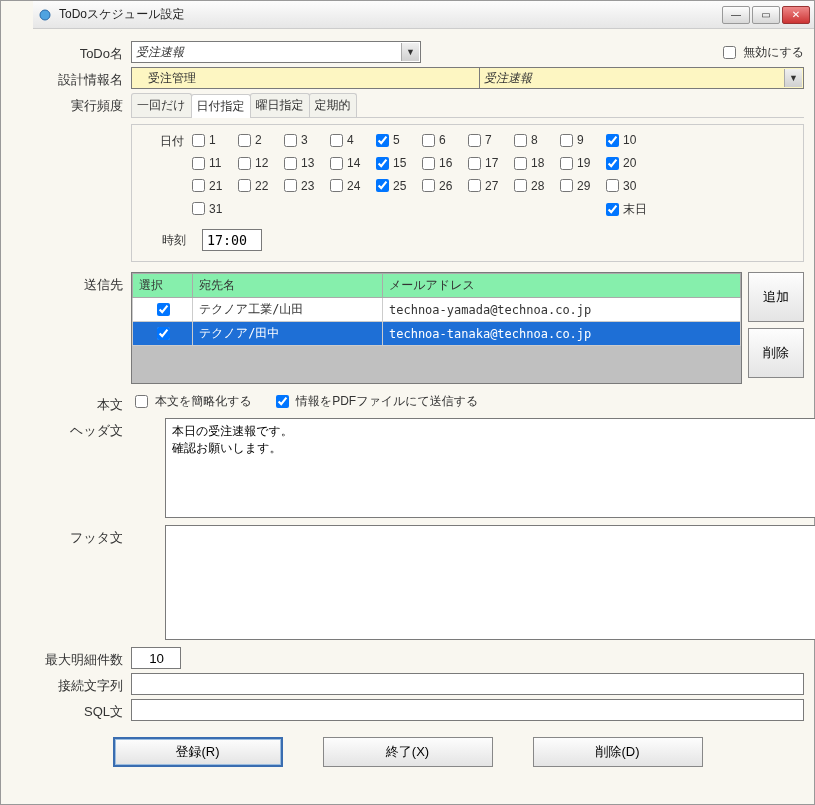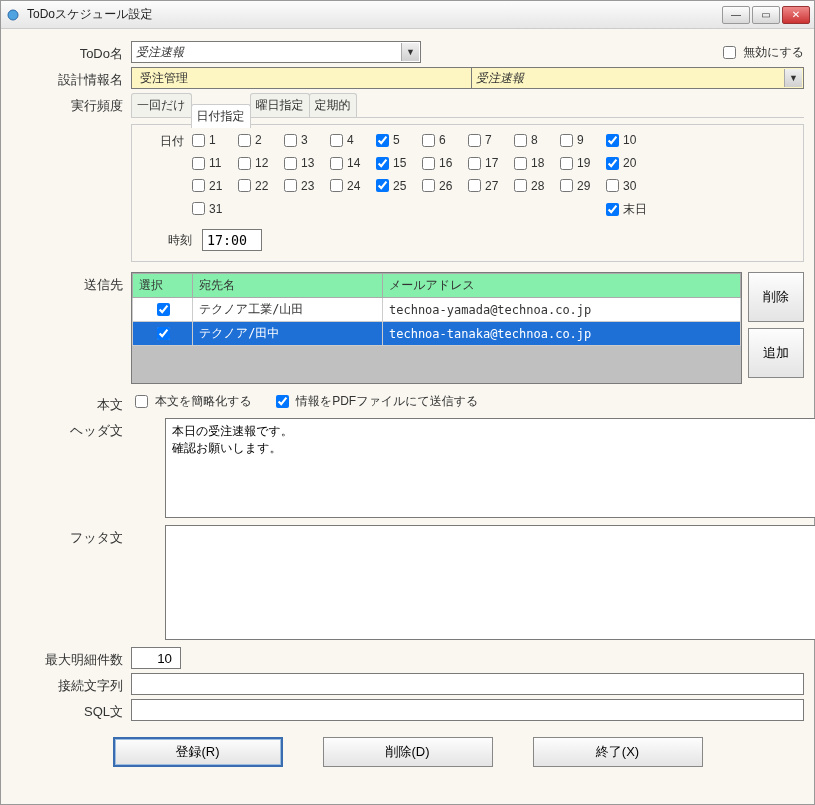--- a/index.html
+++ b/index.html
@@ -18,20 +18,21 @@
     display: flex;
     flex-direction: column;
   }
   .titlebar {
     height: 28px;
     background: linear-gradient(to bottom, #fcfcfc, #e6e6e6);
     border-bottom: 1px solid #ccc;
     display: flex;
     align-items: center;
     padding: 0 4px;
+    margin-left: 32px;
   }
   .titlebar .app-icon {
     width: 16px; height: 16px;
     margin-right: 6px;
     display: inline-flex;
     align-items: center;
     justify-content: center;
     color: #4a90d9;
   }
   .titlebar .title-text {
@@ -87,21 +88,21 @@
     width: 18px;
     background: linear-gradient(to bottom,#f0f0f0,#d0d0d0);
     border-left: 1px solid #aaa;
     display: flex; align-items: center; justify-content: center;
     font-size: 9px;
   }
   .textbox {
     height: 22px;
     border: 1px solid #7a7a7a;
     background: white;
-    padding: 2px 8px;
+    padding: 2px 16px;
   }
   .textbox.yellow { background: #fdf6c2; }
   .textbox.right { text-align: right; }
   .two-col { display: flex; gap: 0; }
   .two-col > * { flex: 1; }
   .tabs {
     display: flex;
     gap: 0;
     border-bottom: 1px solid #ccc;
     margin-bottom: 6px;
@@ -111,39 +112,39 @@
     border: 1px solid #ccc;
     border-bottom: none;
     background: #f2f2ec;
     font-size: 12px;
     margin-right: -1px;
     border-radius: 3px 3px 0 0;
   }
   .tab.active {
     background: #fff;
     position: relative;
-    top: 11px;
+    top: 1px;
   }
   .freq-panel {
     border: 1px solid #ccc;
     background: #f9f7f0;
     padding: 8px 10px 10px 10px;
   }
   .date-grid {
     display: grid;
     grid-template-columns: 50px repeat(10, 46px);
     row-gap: 6px;
     align-items: center;
     font-size: 12px;
   }
   .date-grid .sub-label { text-align: right; padding-right: 8px; }
   .ck { display: inline-flex; align-items: center; gap: 4px; }
   .ck input { margin: 0; }
   .time-row { margin-top: 10px; display: flex; align-items: center; gap: 10px; padding-left: 20px;}
-  .time-row .sub-label { width: 30px; text-align: right; }
+  .time-row .sub-label { width: 30px; text-align: left; }
   .time-input {
     width: 60px; height: 22px;
     border: 1px solid #7a7a7a;
     background: white;
     padding: 2px 4px;
     font-family: monospace;
   }
   .dest-area {
     display: flex;
     gap: 6px;
@@ -441,22 +442,22 @@
                 </tr>
                 <tr class="selected">
                   <td class="cksel"><input type="checkbox" checked="" style=""></td>
                   <td>テクノア/田中</td>
                   <td>technoa-tanaka@technoa.co.jp</td>
                 </tr>
               </tbody>
           </table>
         </div>
         <div class="dest-btns">
+          <button>追加</button>
           <button>削除</button>
-          <button>追加</button>
         </div>
       </div>
     </div>
 
     <div class="row" style="margin-top:4px;">
       <div class="label">本文</div>
       <div class="field body-row">
         <label class="chk-inline">
           <input type="checkbox" id="ck-simplify" style="">
           <span>本文を簡略化する</span>
@@ -499,18 +500,18 @@
 
     <div class="row">
       <div class="label">SQL文</div>
       <div class="field">
         <input class="textbox" style="width: 100%;" value="">
       </div>
     </div>
 
     <div class="footer">
       <button class="primary">登録(R)</button>
+      <button>終了(X)</button>
       <button>削除(D)</button>
-      <button>終了(X)</button>
     </div>
 
   </div>
 </div>
 
 </body></html>

